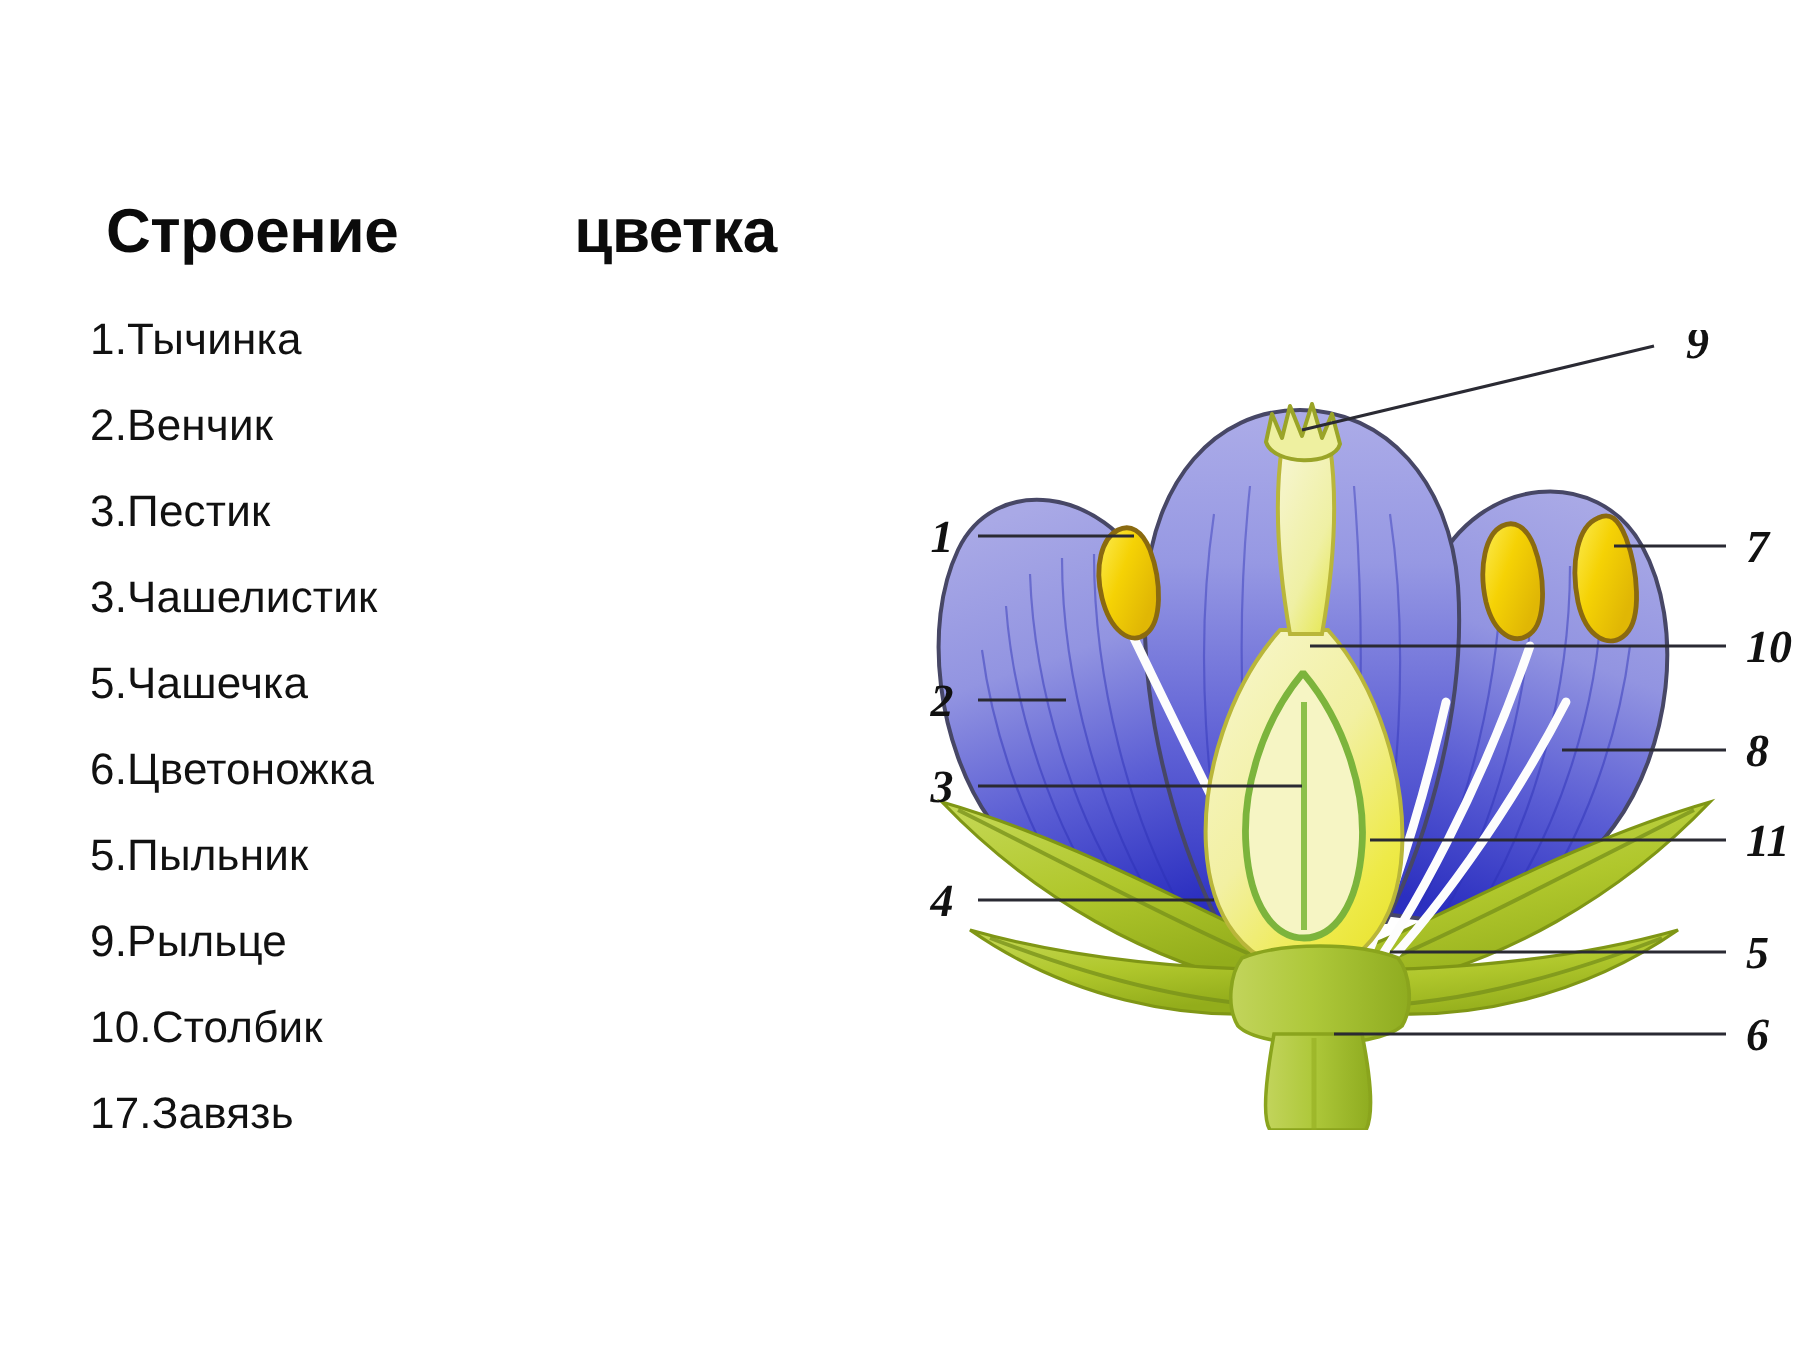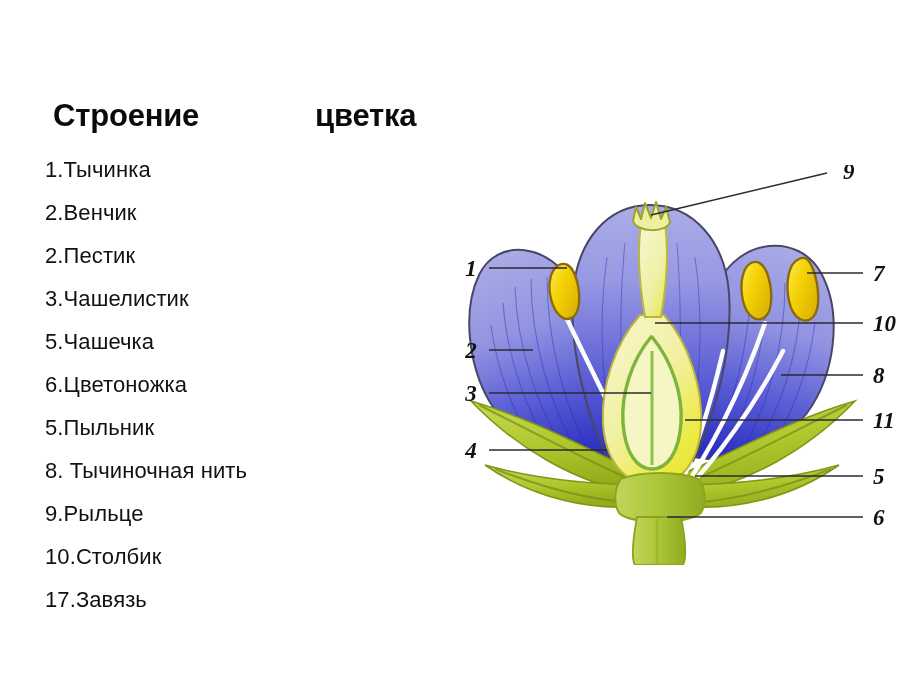--- a/index.html
+++ b/index.html
@@ -25,21 +25,20 @@
   
   #title-block {
     position: absolute;
     left: 53px;
     top: 98px;
     width: 420px;
     height: 40px;
     display: flex;
     flex-direction: row;
     align-items: baseline;
-    gap: 28px;
   }
   .title-word {
     font-family: "Liberation Sans", sans-serif;
     font-weight: bold;
     font-size: 31px;
     color: #0b0b0b;
     letter-spacing: -0.2px;
     white-space: pre;
   }
   #title-word-1 { margin-right: 88px; }
@@ -91,26 +90,25 @@
 <div id="page">
 
   <div id="title-block">
     <span id="title-word-1" class="title-word">Строение</span>
     <span id="title-word-2" class="title-word">цветка</span>
   </div>
 
   <div id="legend-list">
     <div class="legend-item">1.Тычинка</div>
     <div class="legend-item">2.Венчик</div>
-    <div class="legend-item">2.Пестик</div>
+    <div class="legend-item">3.Пестик</div>
     <div class="legend-item">3.Чашелистик</div>
     <div class="legend-item">5.Чашечка</div>
     <div class="legend-item">6.Цветоножка</div>
     <div class="legend-item">5.Пыльник</div>
-    <div class="legend-item">8. Тычиночная нить</div>
     <div class="legend-item">9.Рыльце</div>
     <div class="legend-item">10.Столбик</div>
     <div class="legend-item">17.Завязь</div>
   </div>
 
   <div id="figure">
     <svg width="450" height="400" viewBox="0 0 450 400" xmlns="http://www.w3.org/2000/svg">
       <defs>
 
         <linearGradient id="gPetalL" x1="0.35" y1="0" x2="0.62" y2="1">

